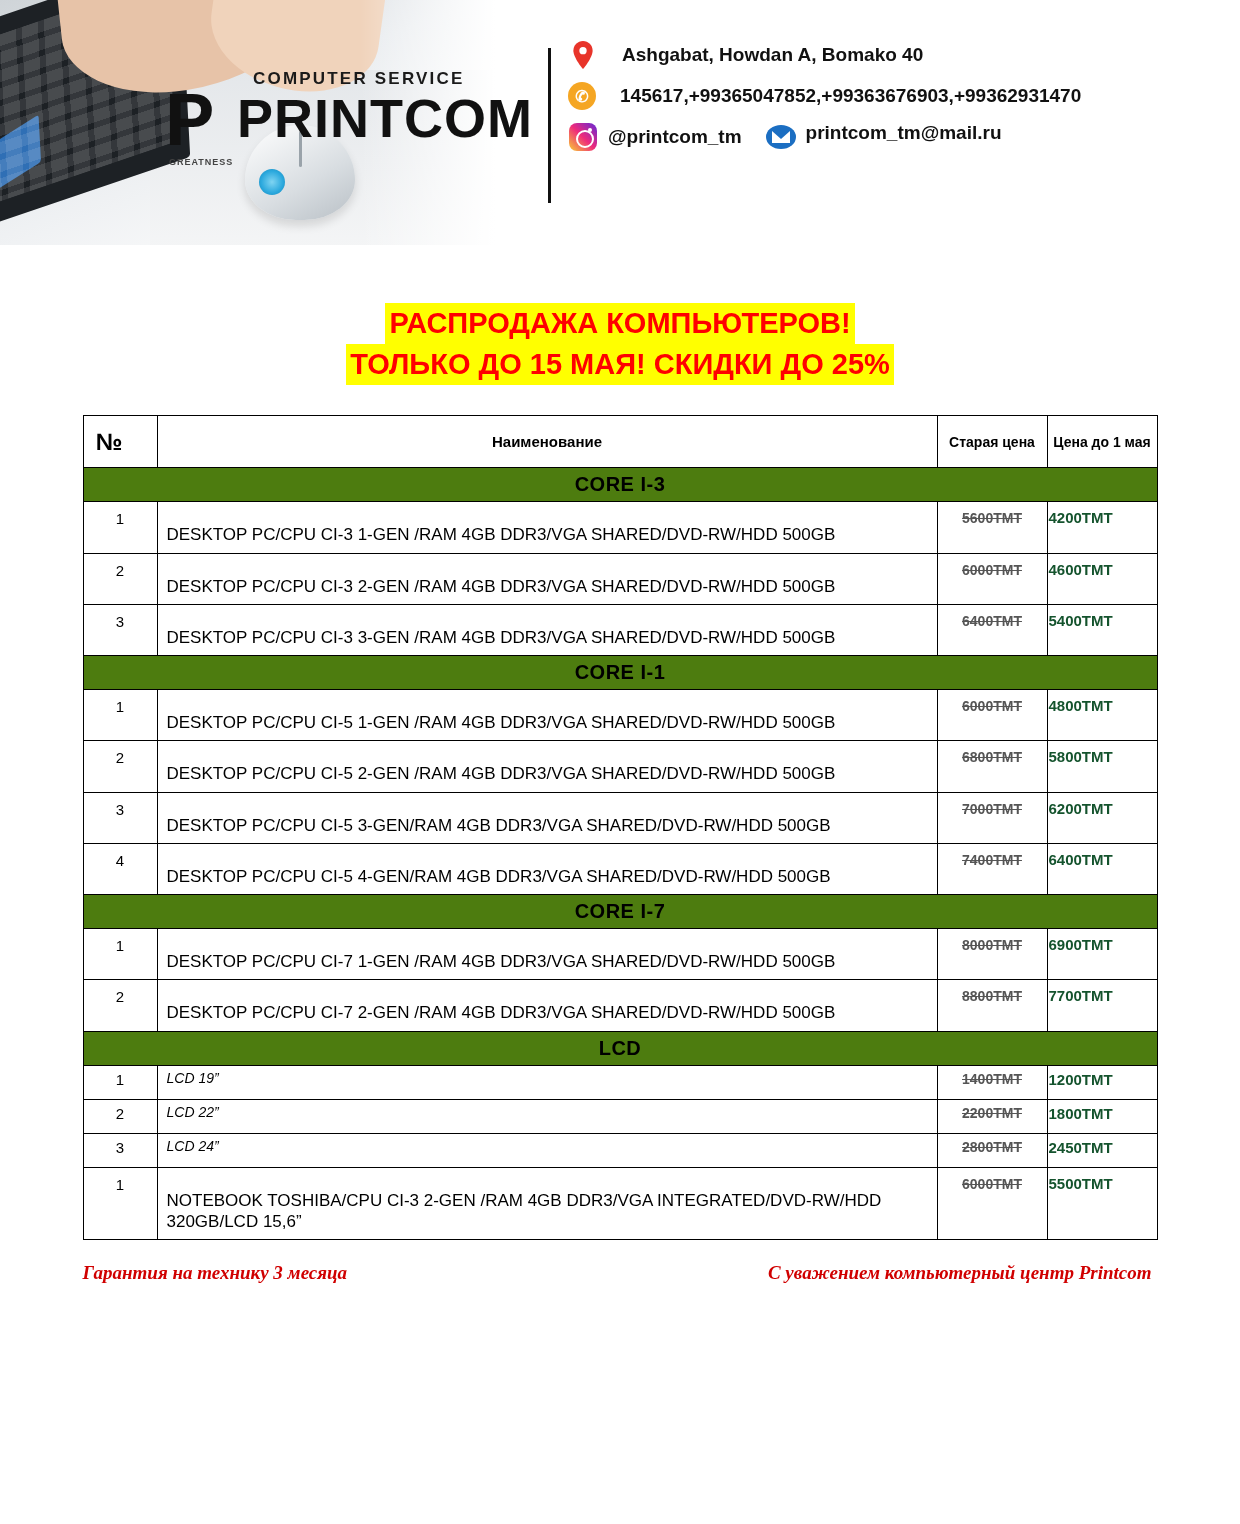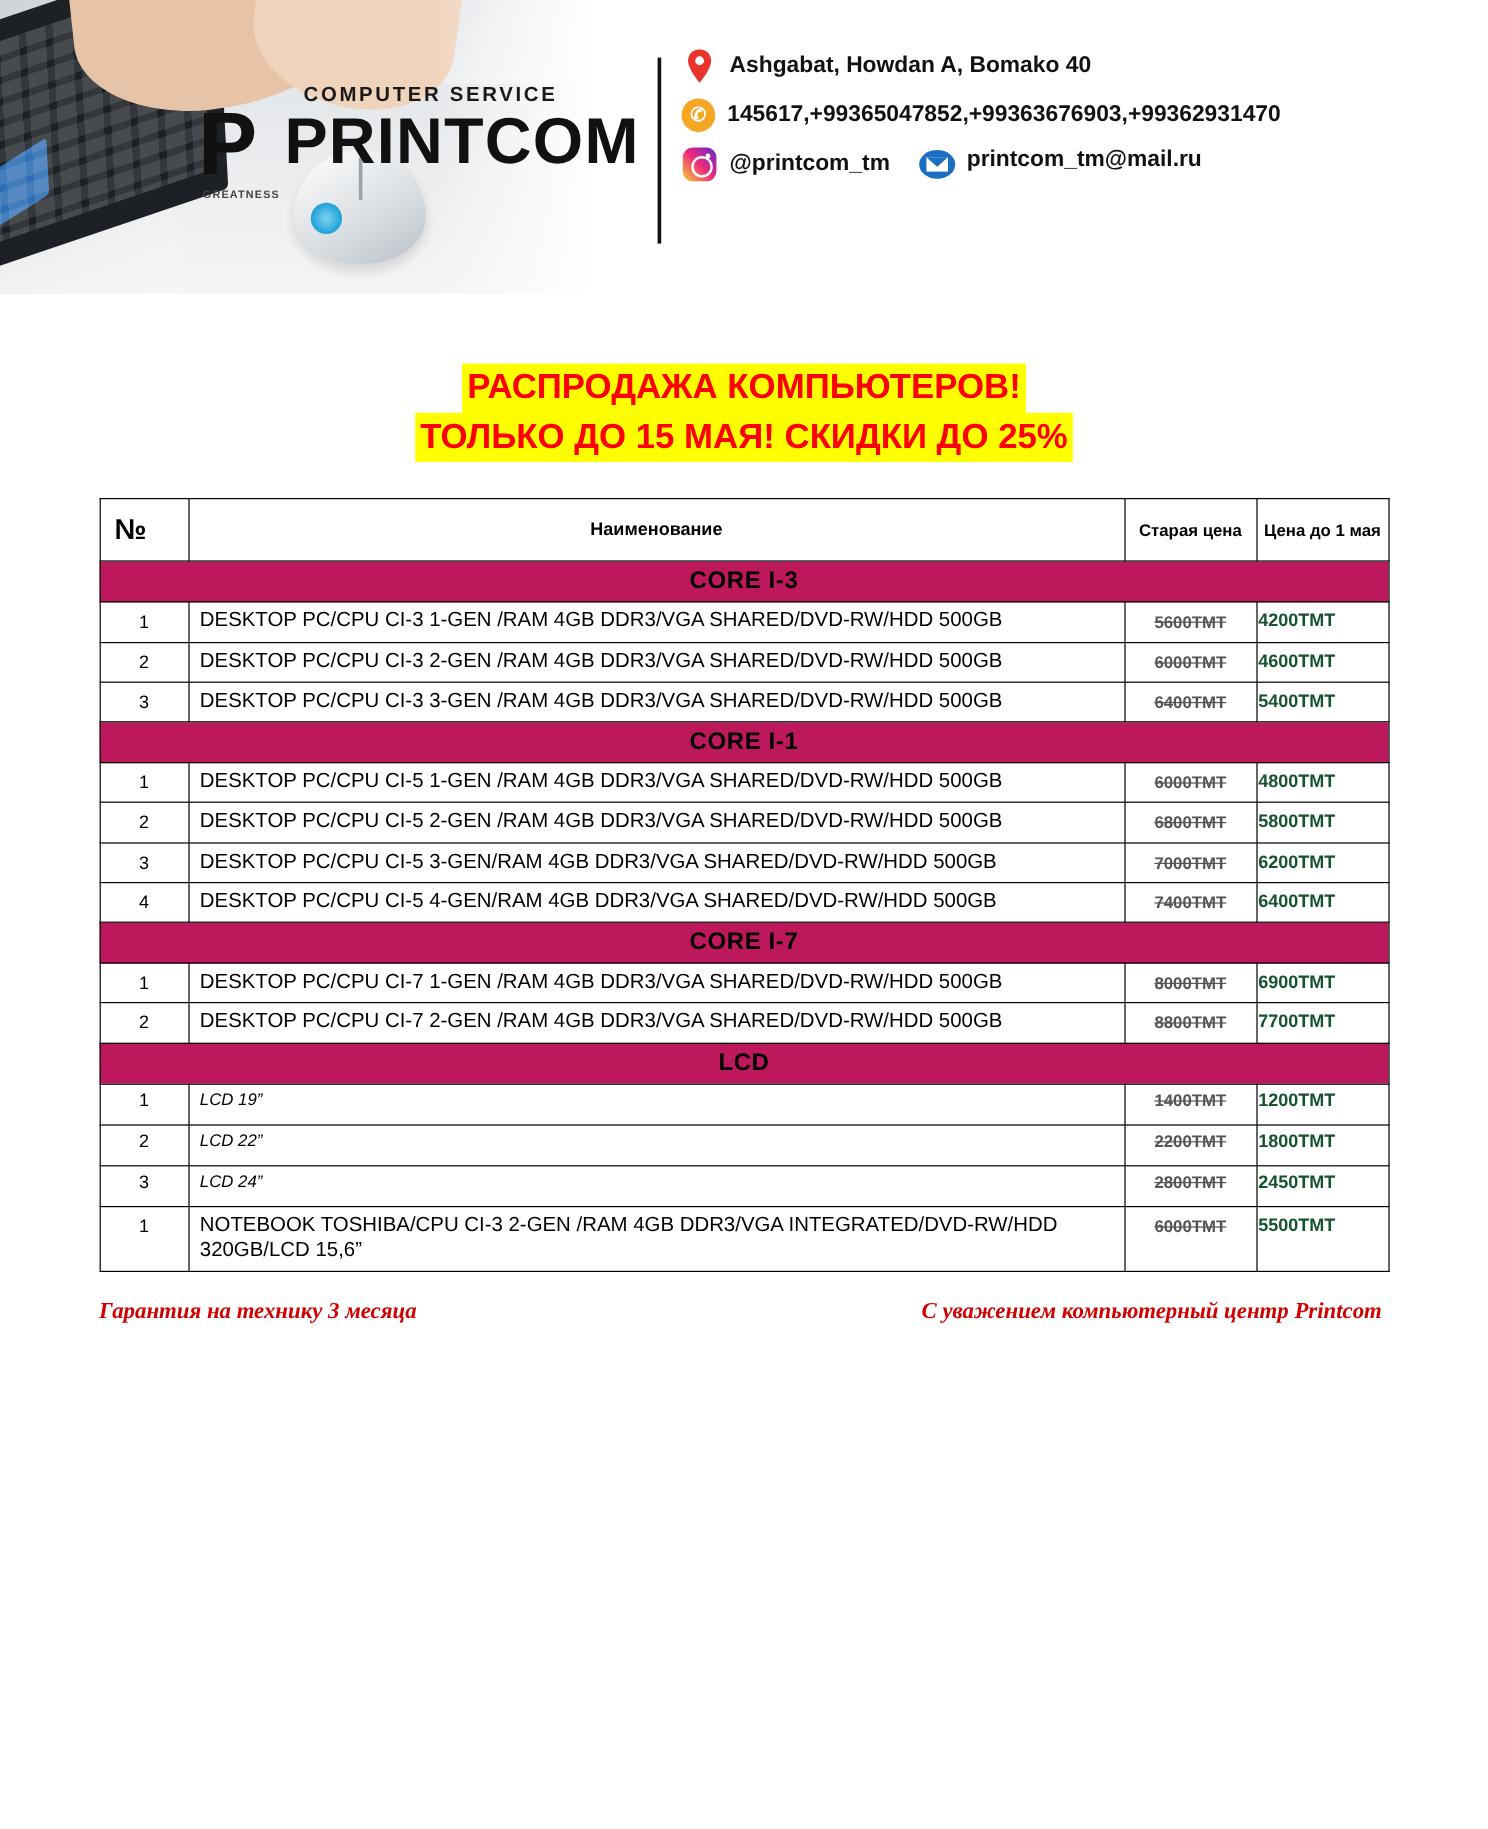--- a/index.html
+++ b/index.html
@@ -161,20 +161,21 @@
   .contact-lines {
     margin-left: 20px;
   }
   .c-line {
     display: flex;
     align-items: center;
     margin-bottom: 12px;
     font-size: 19px;
     font-weight: 700;
     color: #111;
+    gap: 14px;
   }
   .c-line span.txt { white-space: nowrap; }
   .ico {
     display: inline-flex;
     align-items: center;
     justify-content: center;
     width: 30px; height: 30px;
     margin-right: 10px;
     flex: 0 0 auto;
   }
@@ -263,40 +264,40 @@
     color: #000;
     padding: 6px 4px;
     text-align: center;
     vertical-align: middle;
     height: 52px;
   }
   thead th.h-no { font-size: 24px; text-align: left; padding-left: 12px; }
   thead th.h-small { font-size: 14px; line-height: 1.15; }
 
   tr.section td {
-    background: #be185d;
+    background: #4d7c0f;
     text-align: center;
     font-size: 20px;
     font-weight: 800;
     color: #000;
     padding: 5px 0;
     letter-spacing: .5px;
   }
 
   td.c-num {
     text-align: center;
     font-size: 15px;
     color: #000;
     vertical-align: top;
     padding-top: 8px;
   }
   td.c-name {
     font-size: 17px;
     color: #000;
-    padding: 4px 0 7px 9px;
+    padding: 22px 0 7px 9px;
     line-height: 1.25;
     vertical-align: top;
     margin-top: 12px;
   }
   td.c-name.small { font-size: 14px; padding-top: 5px; padding-bottom: 5px; }
   td.c-old {
     text-align: center;
     font-size: 14px;
     font-weight: 700;
     color: #555;

